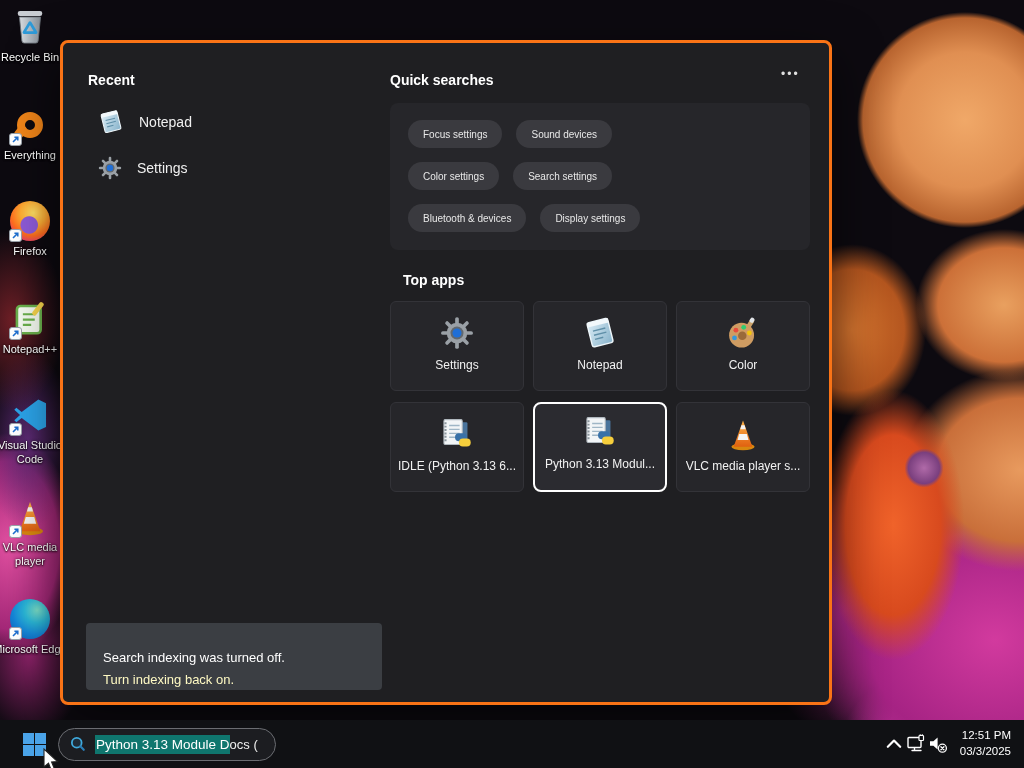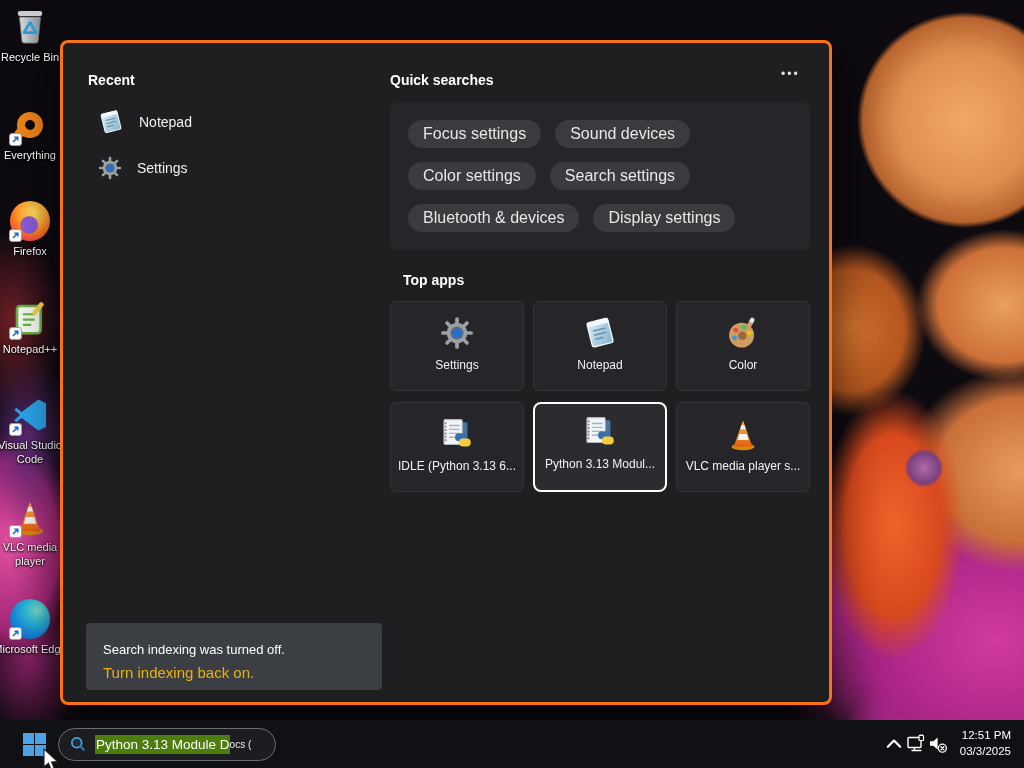--- a/index.html
+++ b/index.html
@@ -49,48 +49,48 @@
   #hdr-top{left:340px;top:229px;}
   .dots{position:absolute;left:718px;top:24px;color:#e0e0e0;font-size:12px;letter-spacing:2px;cursor:pointer;}
   .recent-item{position:absolute;left:28px;width:300px;height:38px;display:flex;align-items:center;
     gap:15px;padding-left:7px;border-radius:6px;cursor:pointer;}
   .i26{width:26px;height:26px;} .i24{width:24px;height:24px;}
   .recent-label{font-size:14px;color:#f0f0f0;}
   .qcard{position:absolute;left:327px;top:60px;width:420px;height:147px;background:#26262a;
     border-radius:8px;padding:17px 18px;}
   .qrow{display:flex;gap:14px;margin-bottom:14px;}
   .pill{height:28px;display:inline-flex;align-items:center;padding:12px 15px;background:#3a3a3f;
-    border-radius:14px;font-size:16px;color:#e8e8e8;cursor:pointer;white-space:nowrap;}
+    border-radius:14px;font-size:10px;color:#e8e8e8;cursor:pointer;white-space:nowrap;}
   .tiles{position:absolute;left:327px;top:258px;width:422px;display:grid;
     grid-template-columns:repeat(3,134px);grid-auto-rows:90px;gap:11px 9px;}
   .tile{background:#26262a;border:1px solid #333338;border-radius:6px;display:flex;
     flex-direction:column;align-items:center;padding-top:14px;cursor:pointer;}
   .tile .i34{width:34px;height:34px;}
   .tile-label{margin-top:8px;font-size:12px;color:#f2f2f2;max-width:122px;white-space:nowrap;overflow:hidden;}
   .tile.sel{border:2px solid #ffffff;border-radius:8px;background:#2b2b30;padding-top:11px;}
   .notif{position:absolute;left:23px;top:580px;width:296px;height:67px;background:#3b3e43;
-    border-radius:4px;padding:19px 17px;}
+    border-radius:4px;padding:27px 17px;}
   .notif-msg{font-size:13px;color:#fff;}
-  .notif-link{margin-top:7px;font-size:15px;color:#eab308;cursor:pointer;}
+  .notif-link{margin-top:7px;font-size:13px;color:#fef9c3;cursor:pointer;}
 
   
   .taskbar{position:absolute;left:0;right:0;bottom:0;height:48px;background:#101114;z-index:6;
     display:flex;align-items:center;}
   .start-btn{margin-left:15px;width:38px;height:40px;display:flex;align-items:center;
     justify-content:center;border-radius:4px;cursor:pointer;}
   .win-logo{width:23px;height:23px;background-image:
     linear-gradient(#4aa3e8,#4aa3e8),linear-gradient(#4aa3e8,#4aa3e8),
     linear-gradient(#4aa3e8,#4aa3e8),linear-gradient(#4aa3e8,#4aa3e8);
     background-position:left top,right top,left bottom,right bottom;
     background-size:11px 11px;background-repeat:no-repeat;}
   .tb-search{margin-left:5px;width:218px;height:33px;border:1px solid #6b6d72;border-radius:17px;
     background:#1c1d21;display:flex;align-items:center;padding-left:10px;cursor:text;}
   .tb-search .i18{width:18px;height:18px;margin-right:8px;flex:none;}
-  .sel-text{background:#4d7c0f;color:#fff;font-size:13.5px;padding:2px 0 2px 1px;white-space:pre;}
-  .rest-text{color:#f0f0f0;font-size:10px;padding:2px 1px 2px 0;white-space:pre;}
+  .sel-text{background:#0f766e;color:#fff;font-size:13.5px;padding:2px 0 2px 1px;white-space:pre;}
+  .rest-text{color:#f0f0f0;font-size:13px;padding:2px 1px 2px 0;white-space:pre;}
   .tray{margin-left:auto;display:flex;align-items:center;margin-right:13px;}
   .tray-ic{width:22px;height:22px;cursor:pointer;}
   .clock{text-align:right;color:#fff;font-size:11.5px;line-height:1.35;min-width:62px;cursor:default;}
   .cursor{position:absolute;left:42px;top:748px;width:18px;height:26px;z-index:10;pointer-events:none;}
 </style>
 </head>
 <body>
 
 <svg width="0" height="0" style="position:absolute">
   <defs>

